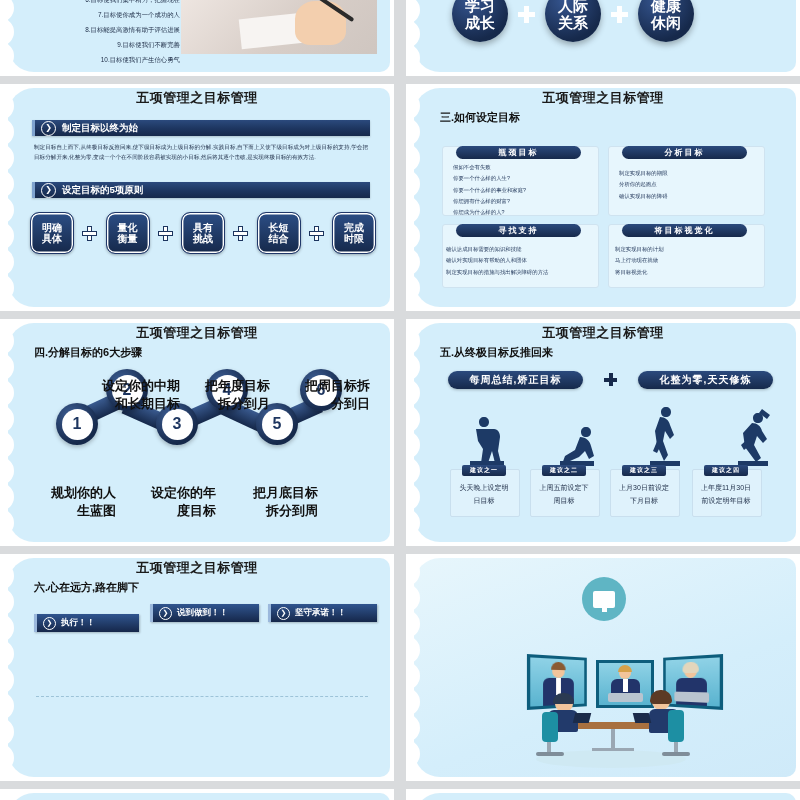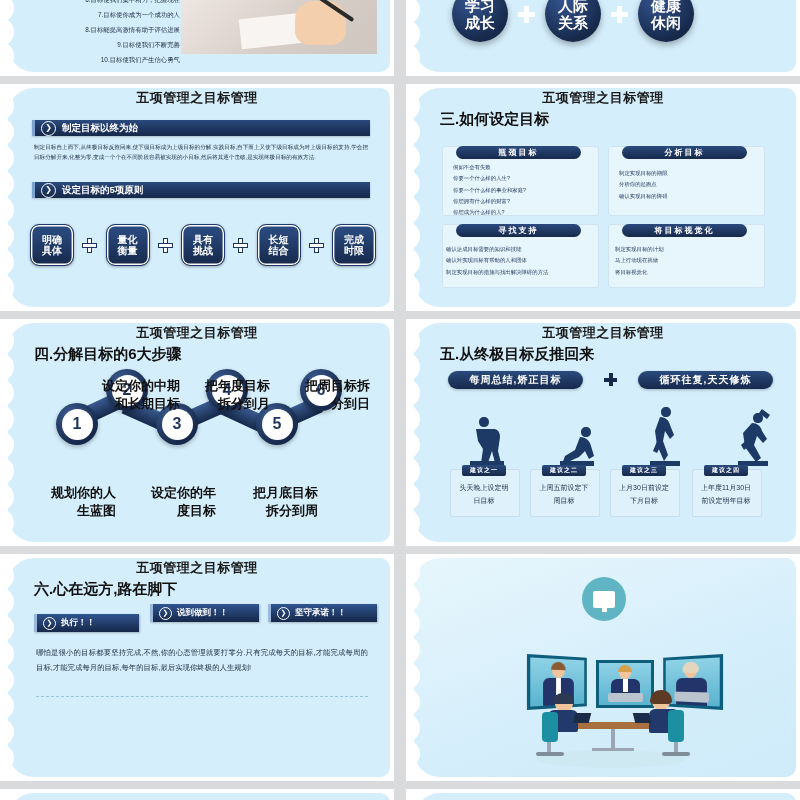--- a/index.html
+++ b/index.html
@@ -46,21 +46,21 @@
     background:#ffffff;
   }
   .slide-title{
     position:absolute;left:0;right:0;top:5px;
     text-align:center;
     font-size:13px;font-weight:700;color:#1b1b1b;
     letter-spacing:.5px;
   }
   .sub-head{
     position:absolute;left:34px;top:26px;
-    font-size:15px;font-weight:700;color:#111;
+    font-size:11px;font-weight:700;color:#111;
   }
   
   .ribbon{
     position:absolute;
     background:linear-gradient(180deg,#2b4a7d 0%,#1d355f 55%,#16294b 100%);
     border-left:3px solid #7fa3cf;
     display:flex;align-items:center;
     color:#fff;font-size:9.5px;font-weight:700;
     padding-left:6px;
     box-shadow:0 1px 2px rgba(0,0,0,.2);
@@ -69,21 +69,21 @@
     width:13px;height:13px;border-radius:50%;
     border:1.4px solid #fff;display:flex;align-items:center;justify-content:center;
     font-size:8px;line-height:1;margin-right:6px;flex:none;
   }
   .body-text{
     position:absolute;
     font-size:5.6px;line-height:1.85;color:#1c2b45;
     text-align:justify;
   }
   
-  .pills{position:absolute;left:30px;right:18px;top:140px;display:flex;align-items:center;justify-content:space-between;}
+  .pills{position:absolute;left:30px;right:18px;top:128px;display:flex;align-items:center;justify-content:space-between;}
   .pill{
     width:42px;height:40px;border-radius:9px;
     background:linear-gradient(180deg,#2c4e85,#16294b);
     color:#fff;font-size:10px;font-weight:700;line-height:1.15;
     display:flex;flex-direction:column;align-items:center;justify-content:center;
     box-shadow:0 1px 3px rgba(0,0,0,.3), inset 0 0 0 1.4px #fff;
     border:1px solid #20386a;
   }
   .plus-outline{
     width:15px;height:15px;position:relative;flex:none;
@@ -422,21 +422,21 @@
           <i style="top:138px"></i>
           <i style="top:164px"></i>
           <i style="top:190px"></i>
           <i style="top:210px"></i>
       </div>
       <div class="slide-title">五项管理之目标管理</div>
       <div class="sub-head">五.从终极目标反推回来</div>
 
       <div class="capsule" style="left:42px;top:52px;width:135px;">每周总结,矫正目标</div>
       <div class="plus-solid" style="position:absolute;left:198px;top:54px;"></div>
-      <div class="capsule" style="left:232px;top:52px;width:135px;">循环往复,天天修炼</div>
+      <div class="capsule" style="left:232px;top:52px;width:135px;">化整为零,天天修炼</div>
 
       <svg class="sil" style="left:60px;top:96px;width:42px;height:52px;" viewBox="0 0 42 52">
         <path fill="#1d3a66" d="M18 2c3 0 5 2 5 5s-2 5-5 5-5-2-5-5 2-5 5-5zM10 14h18c4 0 6 4 6 8l-2 14 3 12h-6l-3-12-4 12h-7l2-14-5-8z"></path>
         <rect x="4" y="46" width="34" height="5" fill="#1d3a66"></rect>
       </svg>
       <svg class="sil" style="left:150px;top:106px;width:48px;height:42px;" viewBox="0 0 48 42">
         <path fill="#1d3a66" d="M30 2c3 0 5 2 5 5s-2 5-5 5-5-2-5-5 2-5 5-5zM24 12c6 0 10 4 11 9l3 10-5 3-4-8-6 6-9 4-3 6h-6l4-11 10-6z"></path>
         <rect x="4" y="36" width="34" height="5" fill="#1d3a66"></rect>
       </svg>
       <svg class="sil" style="left:238px;top:86px;width:40px;height:62px;" viewBox="0 0 40 62">
@@ -495,21 +495,20 @@
       </div>
       <div class="btn3" style="left:150px;top:50px;width:100px;">
         <span class="ico">❯</span>
         <span>说到做到！！</span>
       </div>
       <div class="btn3" style="left:268px;top:50px;width:100px;">
         <span class="ico">❯</span>
         <span>坚守承诺！！</span>
       </div>
 
-      <div class="para" style="left:36px;right:26px;top:92px;">哪怕是很小的目标都要坚持完成,不然,你的心态管理就要打零分.只有完成每天的目标,才能完成每周的目标,才能完成每月的目标,每年的目标,最后实现你终极的人生规划!</div>
       <div class="divline" style="left:36px;right:26px;top:142px;"></div>
     </div>
   </div>
 
   <div class="slide">
     <div class="canvas">
       <div class="cloudbg" style="background:linear-gradient(160deg,#e7f6fc 0%,#d4eefb 60%,#cfeaf9 100%);"></div>
       <div class="scallops">
         <i style="top:4px"></i>
           <i style="top:30px"></i>

